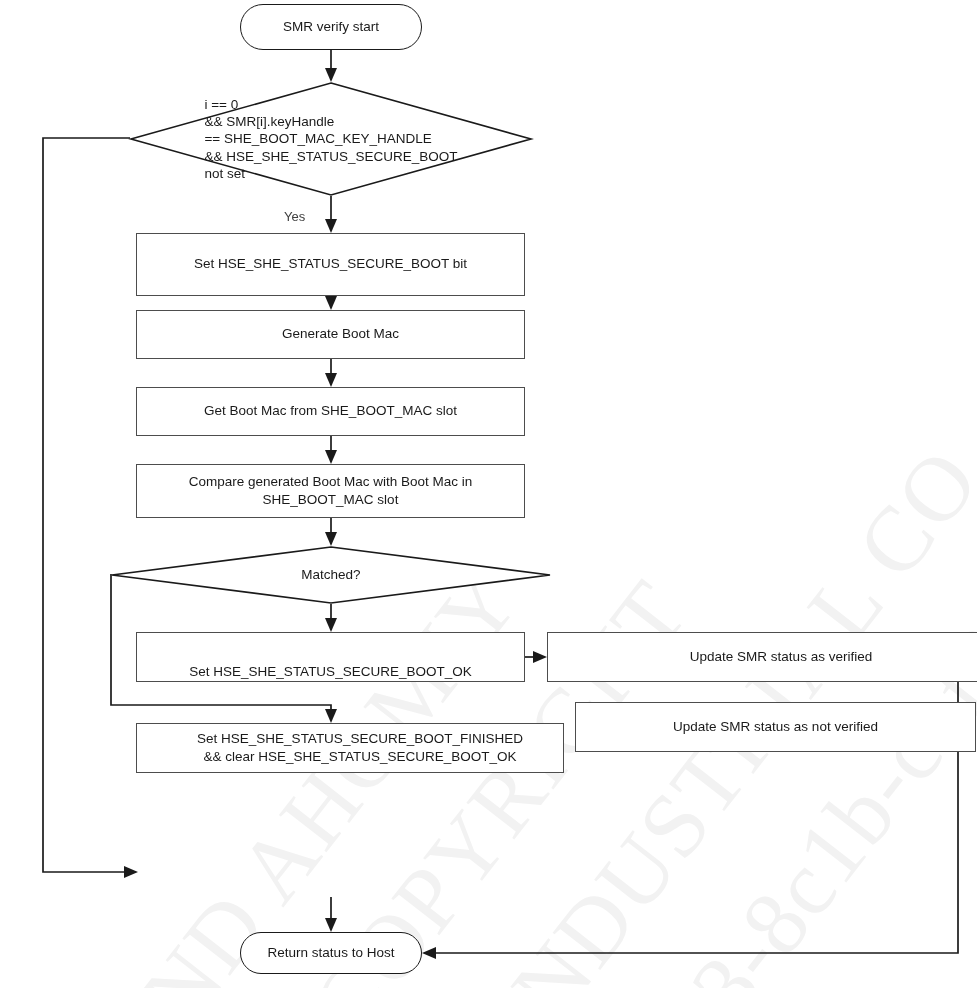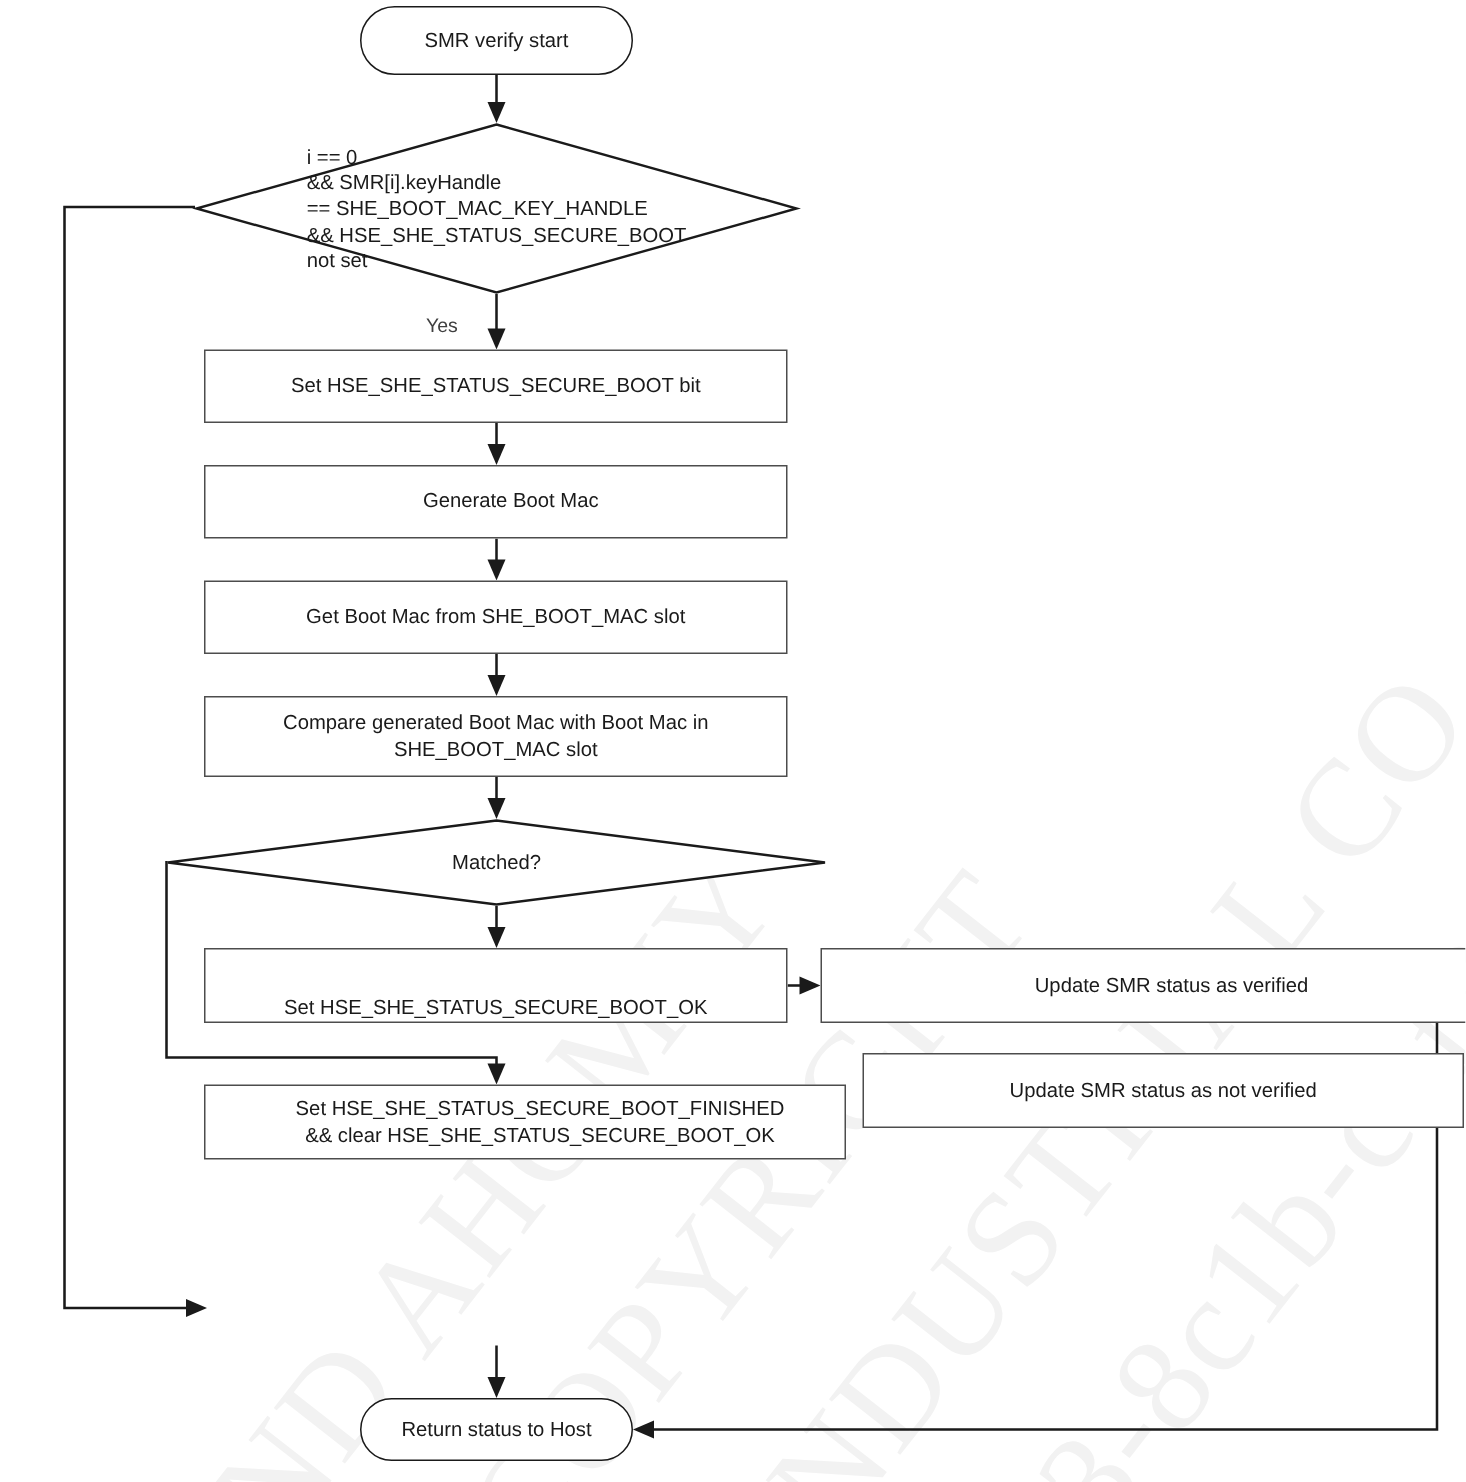--- a/index.html
+++ b/index.html
@@ -174,21 +174,21 @@
     </svg>
     <div class="dtext">i == 0
 &amp;&amp; SMR[i].keyHandle
 == SHE_BOOT_MAC_KEY_HANDLE
 &amp;&amp; HSE_SHE_STATUS_SECURE_BOOT
 not set</div>
   </div>
 
   <div class="edge-label" style="left:284px; top:209px;">Yes</div>
 
-  <div class="node" style="left:136px; top:233px; width:389px; height:49px;">
+  <div class="node" style="left:136px; top:233px; width:389px; height:63px;">
     <span class="txt">Set HSE_SHE_STATUS_SECURE_BOOT bit</span>
   </div>
 
   <div class="node" style="left:136px; top:310px; width:389px; height:49px;padding-left:20px;">
     <span class="txt">Generate Boot Mac</span>
   </div>
 
   <div class="node" style="left:136px; top:387px; width:389px; height:49px;">
     <span class="txt">Get Boot Mac from SHE_BOOT_MAC slot</span>
   </div>

